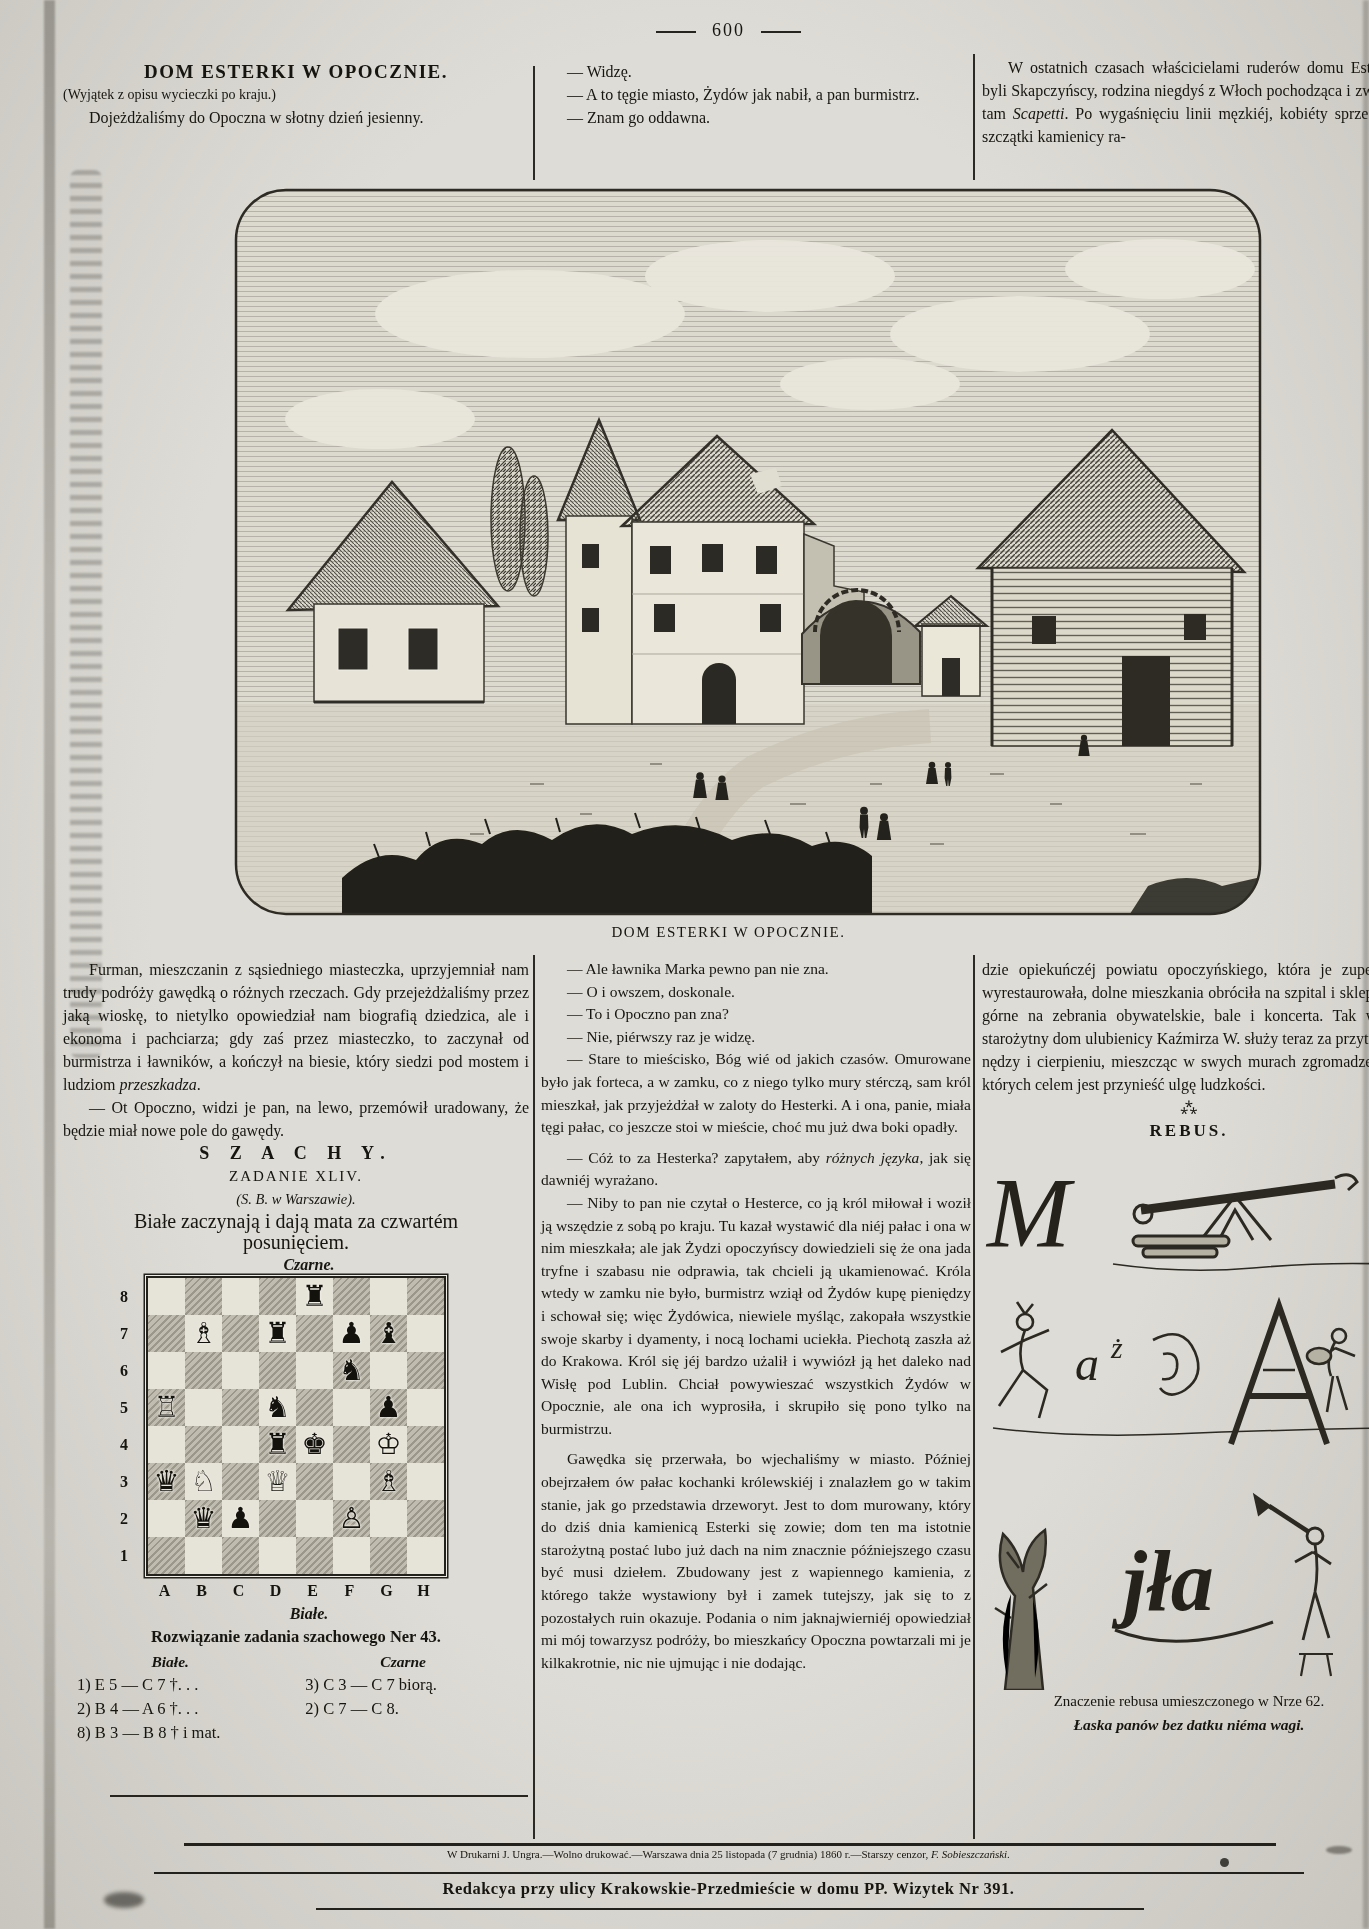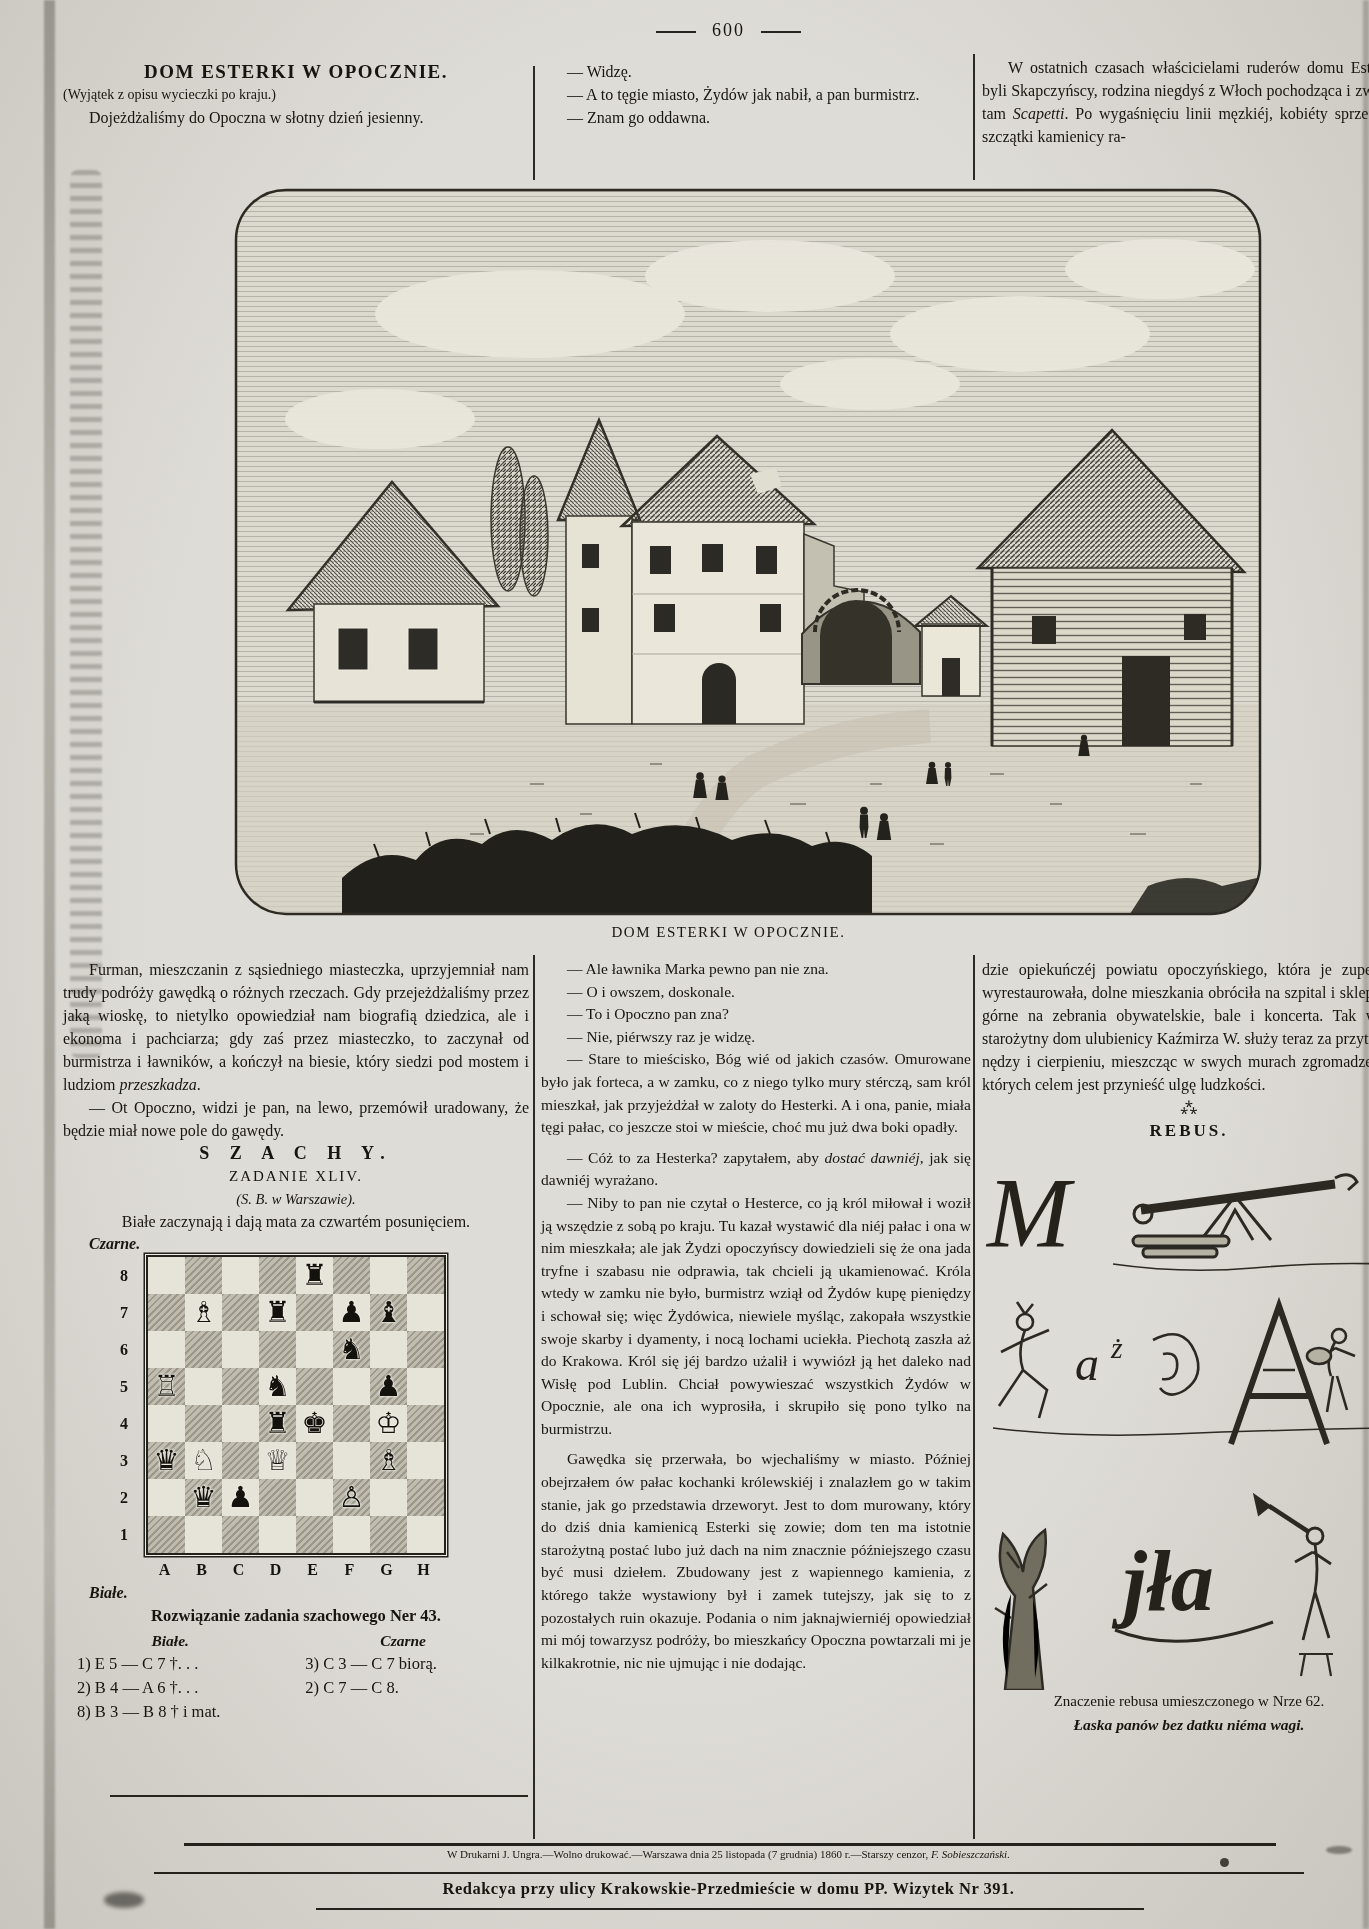--- a/index.html
+++ b/index.html
@@ -30,22 +30,22 @@
   .caption{top:924px;left:0;width:100%;text-align:center;font-size:15px;letter-spacing:1.5px;}
   
   .col-left-lower{left:19px;top:958px;width:466px;}
   .col-mid-lower{left:497px;top:958px;width:430px;font-size:15.5px;line-height:22.6px;}
   .col-right-lower{left:938px;top:958px;width:414px;}
   
   .chess-head{text-align:center;text-indent:0!important;}
   .chess-title{font-size:18px;font-weight:bold;letter-spacing:8px;margin-top:22px;}
   .chess-sub{font-size:15px;letter-spacing:2px;margin-top:5px;}
   .chess-byline{font-style:italic;font-size:14.5px;margin-top:3px;}
-  .chess-task{font-size:16px;margin-top:10px;line-height:21px;padding:0 40px;}
-  .board-label{font-style:italic;font-weight:bold;font-size:16px;text-align:left;margin:7px 0 5px;}
+  .chess-task{font-size:20px;margin-top:10px;line-height:21px;padding:0 40px;}
+  .board-label{font-style:italic;font-weight:bold;font-size:16px;text-align:center;margin:7px 0 5px;}
   .board-area{width:352px;margin:0 auto;position:relative;}
   .board-frame{margin-left:26px;width:296px;border:2px solid #23211b;box-shadow:0 0 0 1px #efede4,0 0 0 2.5px #23211b;}
   .board{display:grid;grid-template-columns:repeat(8,37px);}
   .square{width:37px;height:37px;display:flex;align-items:center;justify-content:center;position:relative;}
   .square.light{background:#e6e3d8;}
   .square.dark{background:repeating-linear-gradient(135deg,#9b978b 0 2px,#c0bcb0 2px 5px);}
   .piece{font-family:"DejaVu Sans", sans-serif;font-size:29px;line-height:1;color:#14120d;
          text-shadow:0 0 2px #f0eee5,0 0 2px #f0eee5,0 0 3px #f0eee5;}
   .ranks-col{position:absolute;left:0;top:2px;display:flex;flex-direction:column;font-weight:bold;font-size:16px;}
   .ranks-col span{height:37px;display:flex;align-items:center;}
@@ -402,21 +402,21 @@
   </div>
 </div>
 <div class="abs leftrule"></div>
 
 <div class="abs col-mid-lower btxt">
   <p>— Ale ławnika Marka pewno pan nie zna.</p>
   <p>— O i owszem, doskonale.</p>
   <p>— To i Opoczno pan zna?</p>
   <p>— Nie, piérwszy raz je widzę.</p>
   <p>— Stare to mieścisko, Bóg wié od jakich czasów. Omurowane było jak forteca, a w zamku, co z niego tylko mury stérczą, sam król mieszkał, jak przyjeżdżał w zaloty do Hesterki. A i ona, panie, miała tęgi pałac, co jeszcze stoi w mieście, choć mu już dwa boki opadły.</p>
-  <p style="margin-top:8px"><span>— Cóż to za Hesterka? zapytałem, aby </span><i class="seg">dostać dawniéj</i><span>, jak się dawniéj wyrażano.</span></p>
+  <p style="margin-top:8px"><span>— Cóż to za Hesterka? zapytałem, aby </span><i class="seg">różnych języka</i><span>, jak się dawniéj wyrażano.</span></p>
   <p>— Niby to pan nie czytał o Hesterce, co ją król miłował i woził ją wszędzie z sobą po kraju. Tu kazał wystawić dla niéj pałac i ona w nim mieszkała; ale jak Żydzi opoczyńscy dowiedzieli się że ona jada tryfne i szabasu nie odprawia, tak chcieli ją ukamienować. Króla wtedy w zamku nie było, burmistrz wziął od Żydów kupę pieniędzy i schował się; więc Żydówica, niewiele myśląc, zakopała wszystkie swoje skarby i dyamenty, i nocą lochami uciekła. Piechotą zaszła aż do Krakowa. Król się jéj bardzo użalił i wywiózł ją het daleko nad Wisłę pod Lublin. Chciał powywieszać wszystkich Żydów w Opocznie, ale ona ich wyprosiła, i skrupiło się pono tylko na burmistrzu.</p>
   <p style="margin-top:8px">Gawędka się przerwała, bo wjechaliśmy w miasto. Później obejrzałem ów pałac kochanki królewskiéj i znalazłem go w takim stanie, jak go przedstawia drzeworyt. Jest to dom murowany, który do dziś dnia kamienicą Esterki się zowie; dom ten ma istotnie starożytną postać lubo już dach na nim znacznie późniejszego czasu być musi dziełem. Zbudowany jest z wapiennego kamienia, z którego także wystawiony był i zamek tutejszy, jak się to z pozostałych ruin okazuje. Podania o nim jaknajwierniéj opowiedział mi mój towarzysz podróży, bo mieszkańcy Opoczna powtarzali mi je kilkakrotnie, nic nie ujmując i nie dodając.</p>
 </div>
 
 <div class="abs col-right-lower btxt">
   <p style="text-indent:0">dzie opiekuńczéj powiatu opoczyńskiego, która je zupełnie wyrestaurowała, dolne mieszkania obróciła na szpital i sklepy, a górne na zebrania obywatelskie, bale i koncerta. Tak więc starożytny dom ulubienicy Kaźmirza W. służy teraz za przytułek nędzy i cierpieniu, mieszcząc w swych murach zgromadzenia, których celem jest przynieść ulgę ludzkości.</p>
   <p class="ornament">⁂</p>
   <p class="rebus-header">REBUS.</p>
 
   <svg class="rebus-row" width="412" height="132" viewBox="0 0 412 132">

